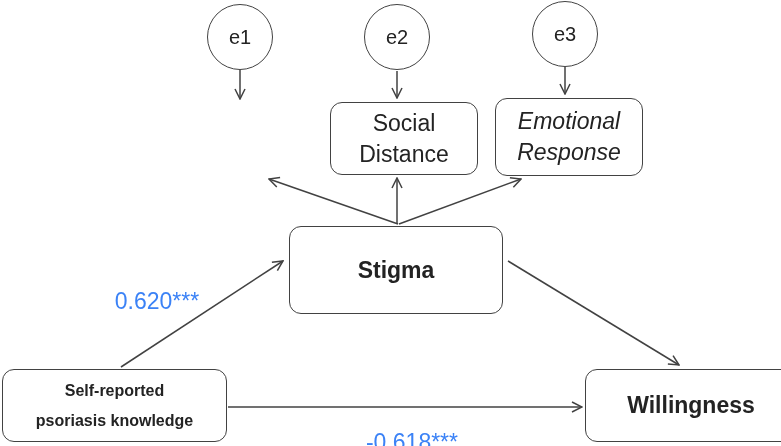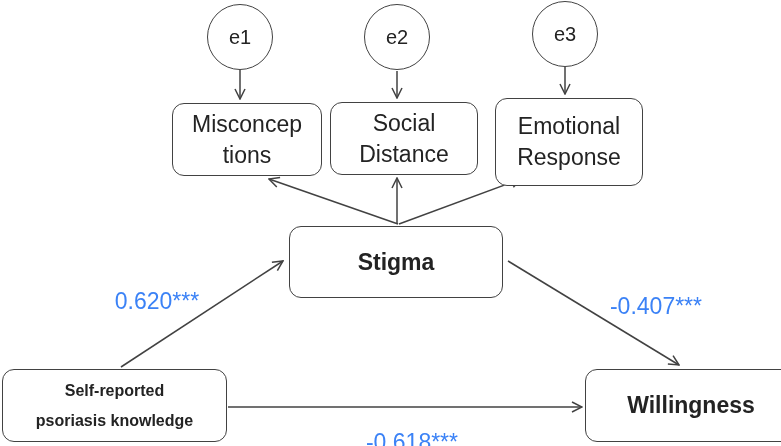--- a/index.html
+++ b/index.html
@@ -70,43 +70,38 @@
   <div class="circle" style="left:207px;top:4px;">
     <span class="lbl">e1</span>
   </div>
   <div class="circle" style="left:364px;top:4px;">
     <span class="lbl">e2</span>
   </div>
   <div class="circle" style="left:532px;top:1px;">
     <span class="lbl">e3</span>
   </div>
 
-  <div class="node indicator" style="left:172px;top:103px;width:150px;height:73px;">
-    <span class="lbl">Misconcep
-tions</span>
-  </div>
   <div class="node indicator" style="left:330px;top:102px;width:148px;height:73px;">
     <span class="lbl">Social
 Distance</span>
   </div>
-  <div class="node indicator" style="left:495px;top:98px;width:148px;height:88px;">
+  <div class="node indicator" style="left:495px;top:98px;width:148px;height:78px;font-style:italic;">
     <span class="lbl">Emotional
 Response</span>
   </div>
 
-  <div class="node latent" style="left:289px;top:226px;width:214px;height:72px;text-align:right;">
+  <div class="node latent" style="left:289px;top:226px;width:214px;height:88px;text-align:right;">
     <span class="lbl">Stigma</span>
   </div>
 
   <div class="node observed" style="left:2px;top:369px;width:225px;height:73px;font-size:16px;line-height:30px;">
     <span class="lbl">Self-reported
 psoriasis knowledge</span>
   </div>
 
   <div class="node observed" style="left:585px;top:369px;width:212px;height:73px;font-size:23px;">
     <span class="lbl">Willingness</span>
   </div>
 
   <div class="coef" style="left:87px;top:288px;">0.620***</div>
-  <div class="coef" style="left:586px;top:293px;">-0.407***</div>
   <div class="coef" style="left:342px;top:418px;margin-top:11px;">-0.618***</div>
 
 </div>
 
 </body></html>

